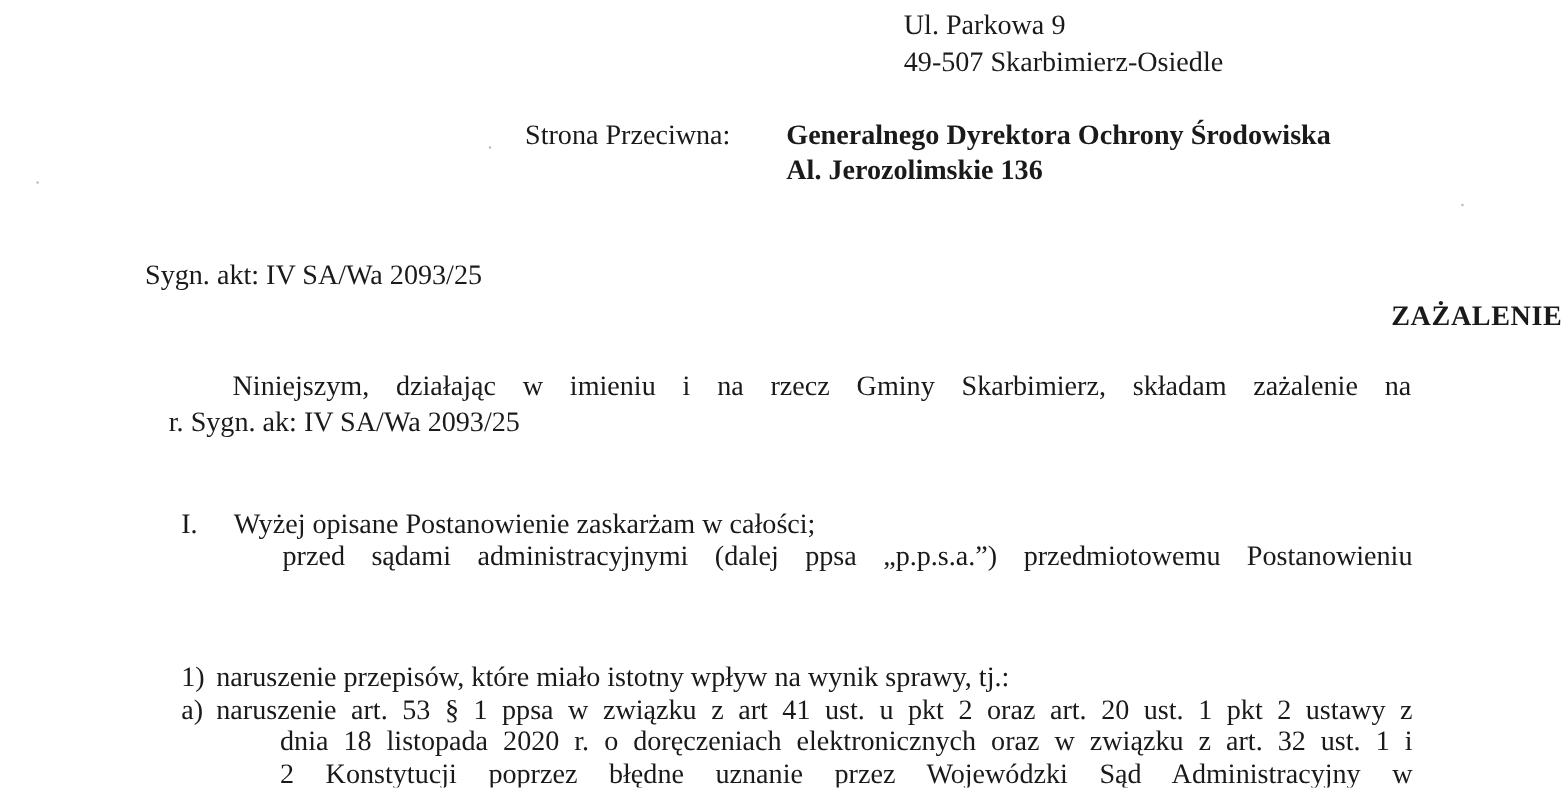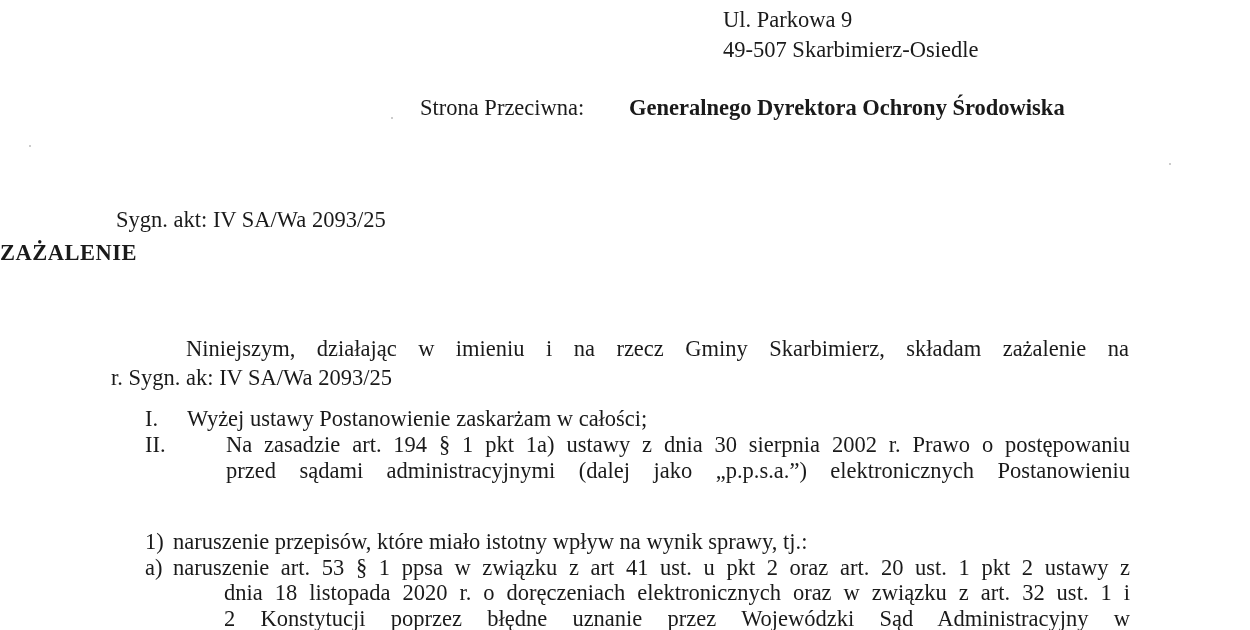--- a/index.html
+++ b/index.html
@@ -22,34 +22,34 @@
     .addr-top { left: 723px; top: 5px; }
     .addr-top div { height: 30px; line-height: 30px; }
 
     .opp-label { left: 420px; top: 93px; line-height: 30px; }
     .opp-block { left: 629px; top: 93px; font-weight: bold; }
     .opp-block div { height: 28px; line-height: 30px; }
 
     .sygn { left: 116px; top: 205px; line-height: 30px; }
 
     .title {
-      left: 0; width: 1250px; text-align: left; top: 238px;
+      left: 0; width: 1250px; text-align: right; top: 238px;
       font-weight: bold; letter-spacing: 0.5px; line-height: 30px;
       padding-left: 0;
     }
     .title span { position: relative; left: 0px; }
 
     .para {
       left: 111px; top: 295px; width: 1018px;
       white-space: normal; text-align: justify;
       line-height: 28.5px;
     }
     .para .line { display: block; text-align: justify; text-align-last: justify; height: 28.5px; }
-    .para .line.last { text-align-last: left; }
-    .para .indent { padding-left: 75px; margin-top: 40px; }
+    .para .line.last { text-align-last: left; margin-left: 24px; }
+    .para .indent { padding-left: 75px; }
 
     .list-roman { left: 145px; top: 405px; width: 985px; }
     .rrow { position: relative; height: 26px; line-height: 28px; }
     .rrow .num { position: absolute; left: 0; }
     .rrow .txt { position: absolute; left: 42px; }
     .rrow .txt2 { position: absolute; left: 81px; right: 0; text-align: justify; text-align-last: justify; }
     .rrow .txt2.last { text-align-last: left; }
 
     .list-pts { left: 145px; top: 528px; width: 985px; }
     .prow { position: relative; height: 25.5px; line-height: 28px; }
@@ -64,44 +64,41 @@
 <body>
 
 <div class="abs addr-top">
   <div>Ul. Parkowa 9</div>
   <div>49-507 Skarbimierz-Osiedle</div>
 </div>
 
 <div class="abs opp-label">Strona Przeciwna:</div>
 <div class="abs opp-block">
   <div>Generalnego Dyrektora Ochrony Środowiska</div>
+  <div>Al. Jerozolimskie 136</div>
 </div>
 
 <div class="abs sygn">Sygn. akt: IV SA/Wa 2093/25</div>
 
 <div class="abs title">
   <span>ZAŻALENIE</span>
 </div>
 
 <div class="abs para">
   <span class="line indent">Niniejszym, działając w imieniu i na rzecz Gminy Skarbimierz, składam zażalenie na</span>
   <span class="line last">r. Sygn. ak: IV SA/Wa 2093/25</span>
 </div>
 
 <div class="abs list-roman">
   <div class="rrow">
     <span class="num">I.</span>
-    <span class="txt">Wyżej ustawy Postanowienie zaskarżam w całości;</span>
+    <span class="txt">Wyżej opisane Postanowienie zaskarżam w całości;</span>
   </div>
   <div class="rrow">
-    <span class="num">II.</span>
-    <span class="txt2">Na zasadzie art. 194 § 1 pkt 1a) ustawy z dnia 30 sierpnia 2002 r. Prawo o postępowaniu</span>
-  </div>
-  <div class="rrow">
-    <span class="txt2">przed sądami administracyjnymi (dalej jako „p.p.s.a.”) elektronicznych Postanowieniu</span>
+    <span class="txt2">przed sądami administracyjnymi (dalej ppsa „p.p.s.a.”) przedmiotowemu Postanowieniu</span>
   </div>
 </div>
 
 <div class="abs list-pts">
   <div class="prow">
     <span class="num">1)</span>
     <span class="txt">naruszenie przepisów, które miało istotny wpływ na wynik sprawy, tj.:</span>
   </div>
   <div class="prow">
     <span class="num">a)</span>

